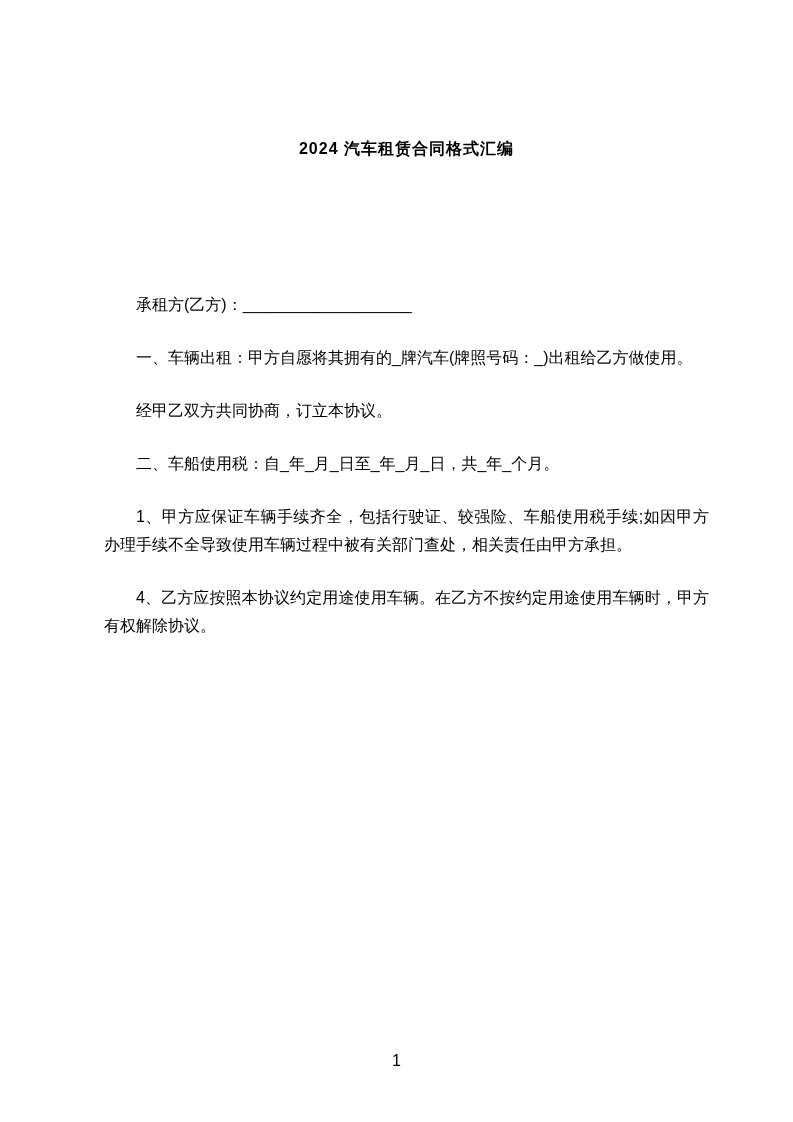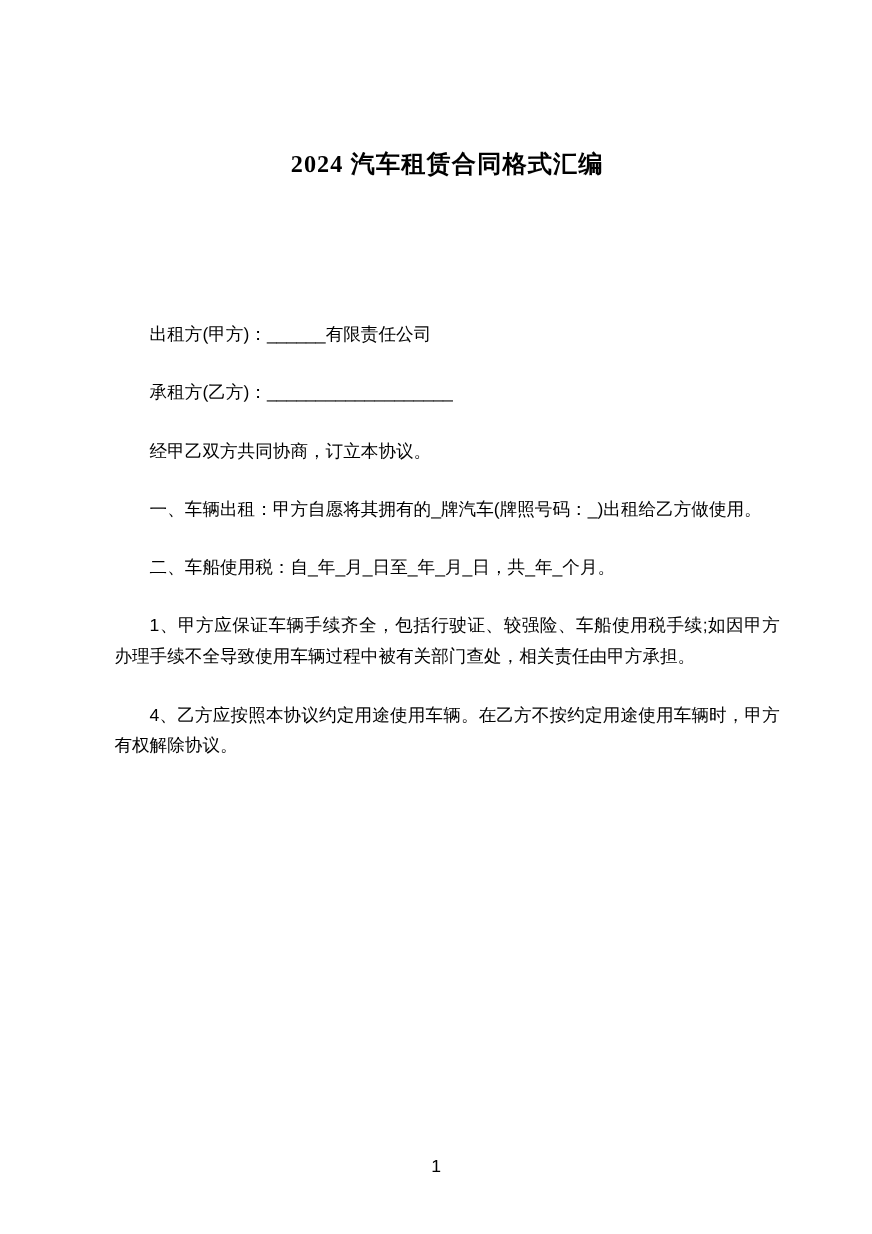--- a/index.html
+++ b/index.html
@@ -10,27 +10,26 @@
   }
   .page {
     position: relative;
     width: 793px;
     height: 1122px;
     background: #ffffff;
     overflow: hidden;
     padding: 131px 84px 0 104px;
   }
   .doc-title {
-    font-size: 22px;
+    font-size: 16px;
     font-weight: 700;
     line-height: 36px;
     text-align: center;
     letter-spacing: 1px;
     margin: 0 0 124px 0;
-    font-family: Liberation Serif, serif;
   }
   .para {
     font-size: 16px;
     line-height: 28px;
     text-align: justify;
     text-indent: 32px;
     margin: 0 0 25px 0;
     word-break: break-all;
     overflow-wrap: break-word;
   }
@@ -47,27 +46,26 @@
     color: #000000;
   }
 </style>
 </head>
 <body>
 
 <div class="page">
 
   <h1 class="doc-title">2024 汽车租赁合同格式汇编</h1>
 
-  <p class="para">出租方(甲方)：______有限责任公司</p>
 
   <p class="para">承租方(乙方)：___________________</p>
 
+  <p class="para">一、车辆出租：甲方自愿将其拥有的_牌汽车(牌照号码：_)出租给乙方做使用。</p>
+
   <p class="para">经甲乙双方共同协商，订立本协议。</p>
-
-  <p class="para">一、车辆出租：甲方自愿将其拥有的_牌汽车(牌照号码：_)出租给乙方做使用。</p>
 
 
   <p class="para">二、车船使用税：自_年_月_日至_年_月_日，共_年_个月。</p>
 
 
 
   <p class="para">1、甲方应保证车辆手续齐全，包括行驶证、较强险、车船使用税手续;如因甲方办理手续不全导致使用车辆过程中被有关部门查处，相关责任由甲方承担。</p>
 
   <p class="para">4、乙方应按照本协议约定用途使用车辆。在乙方不按约定用途使用车辆时，甲方有权解除协议。</p>
 

